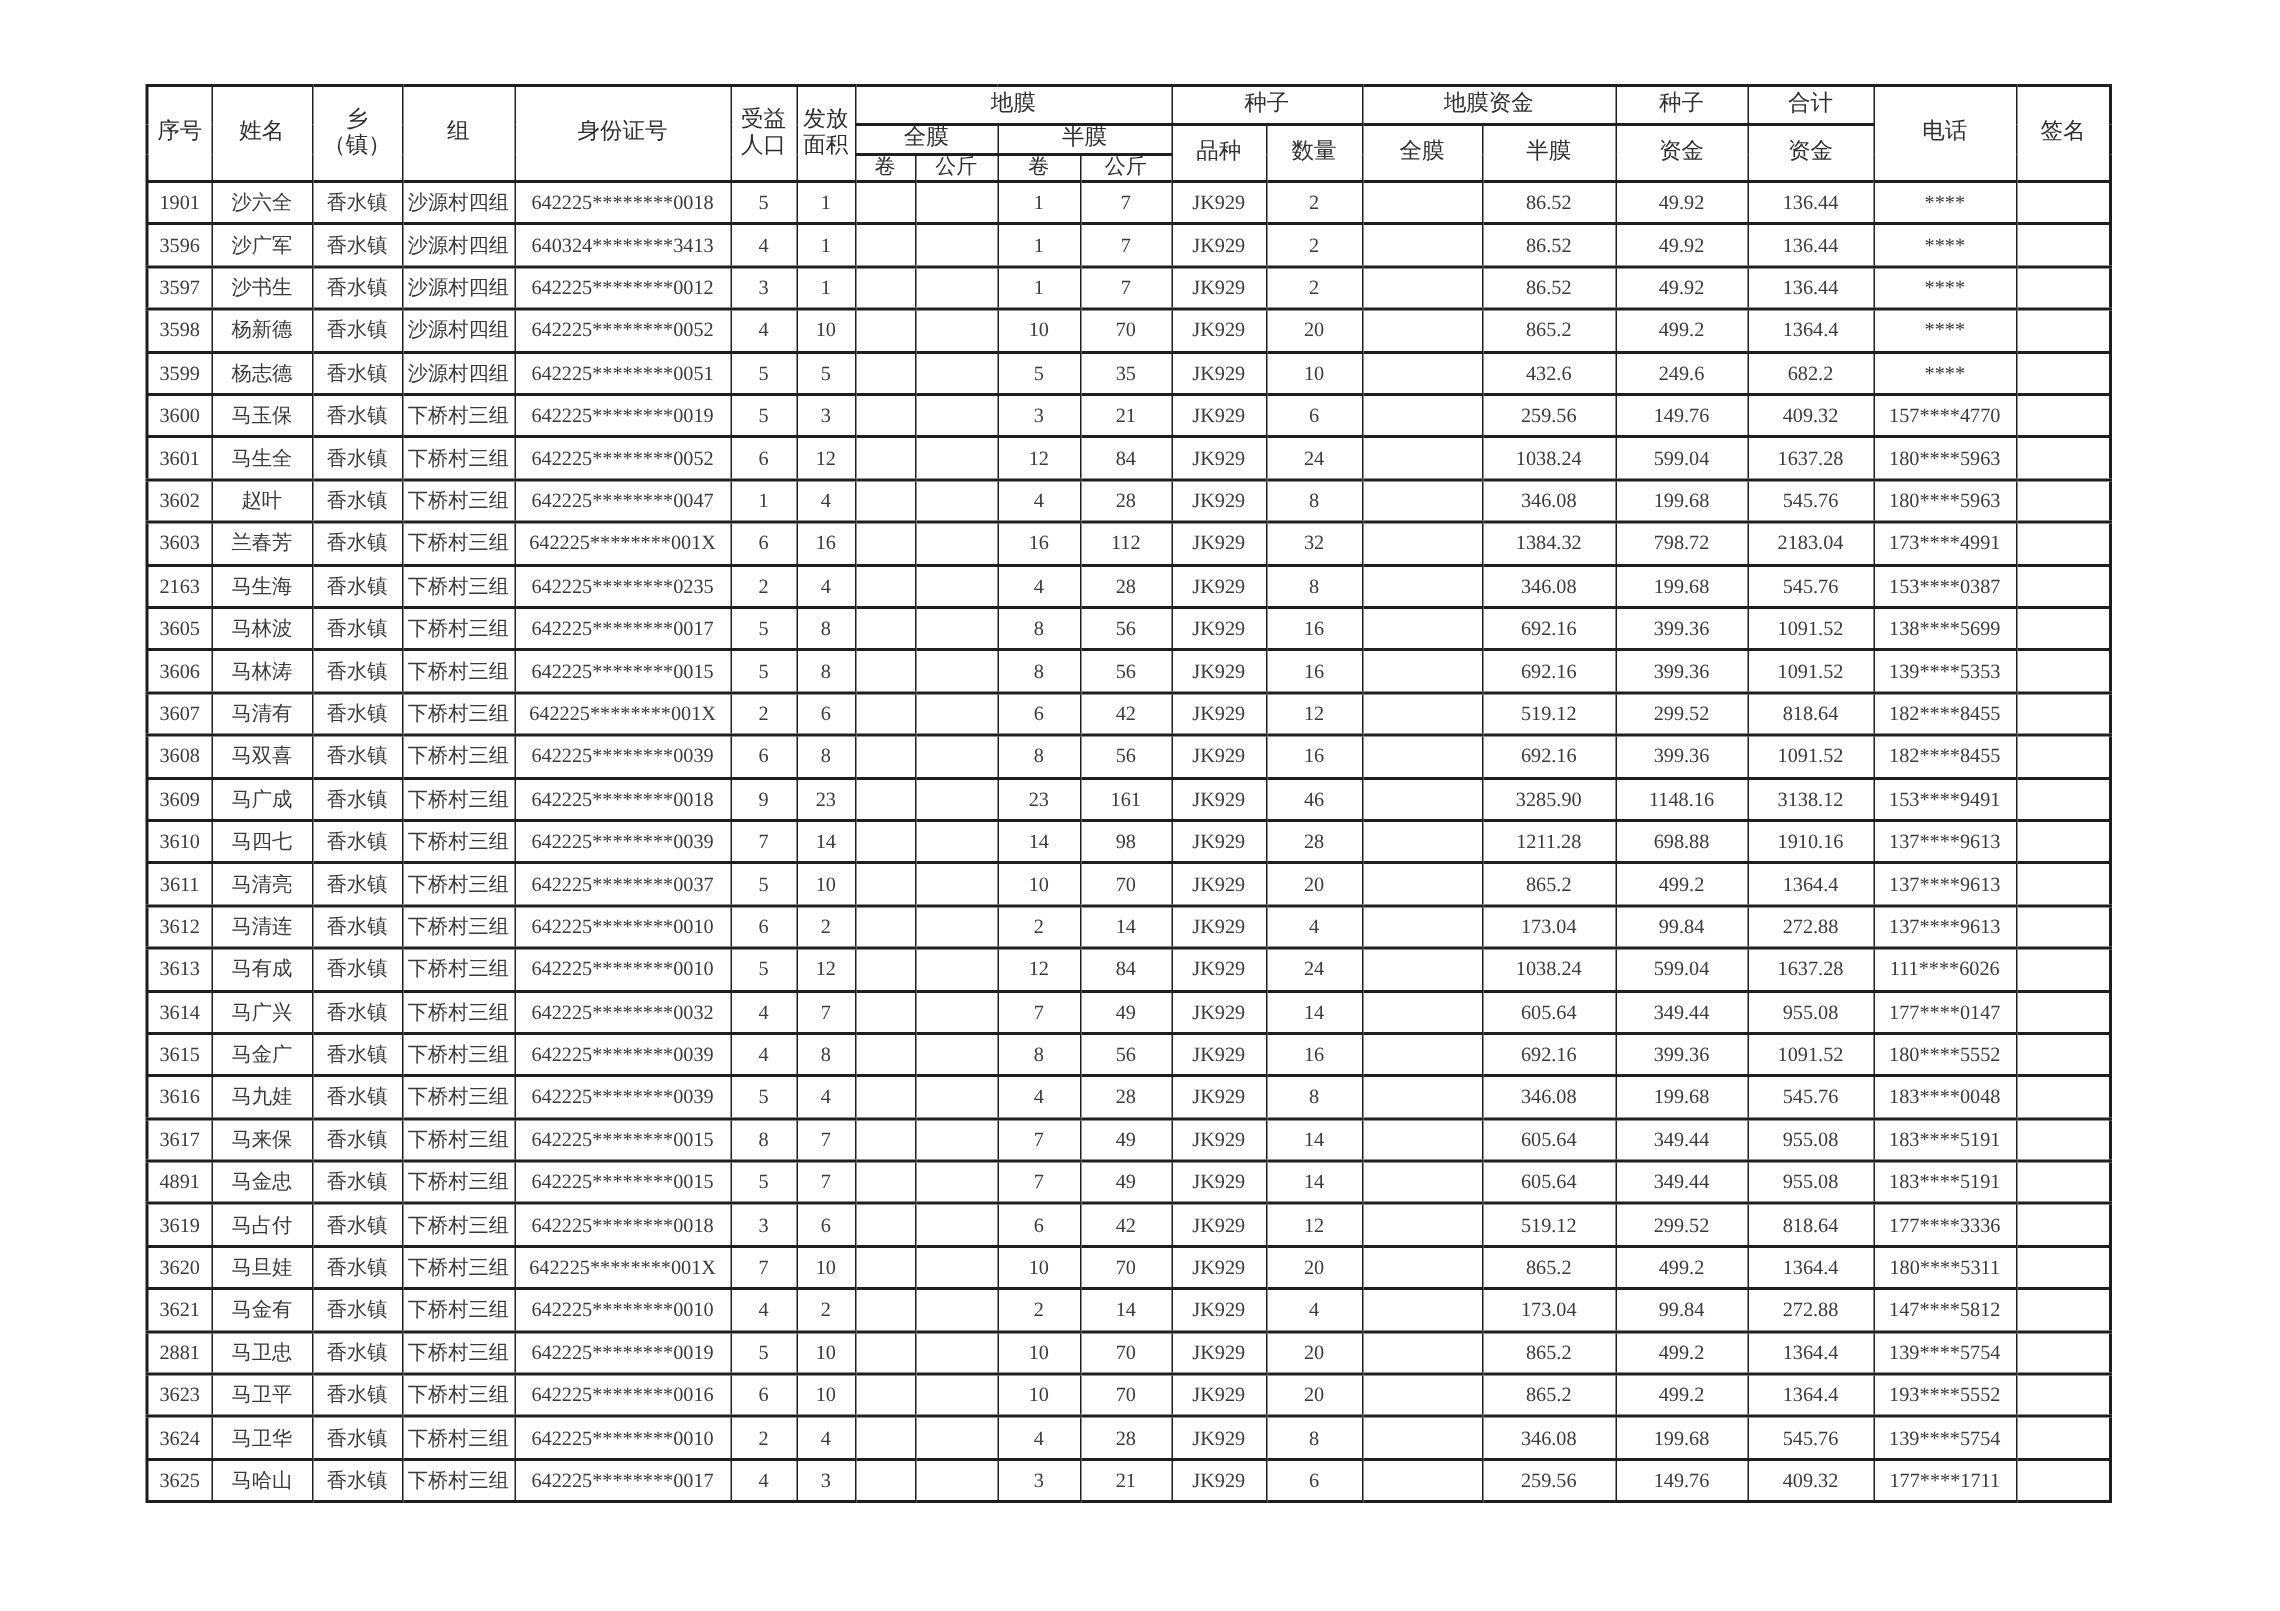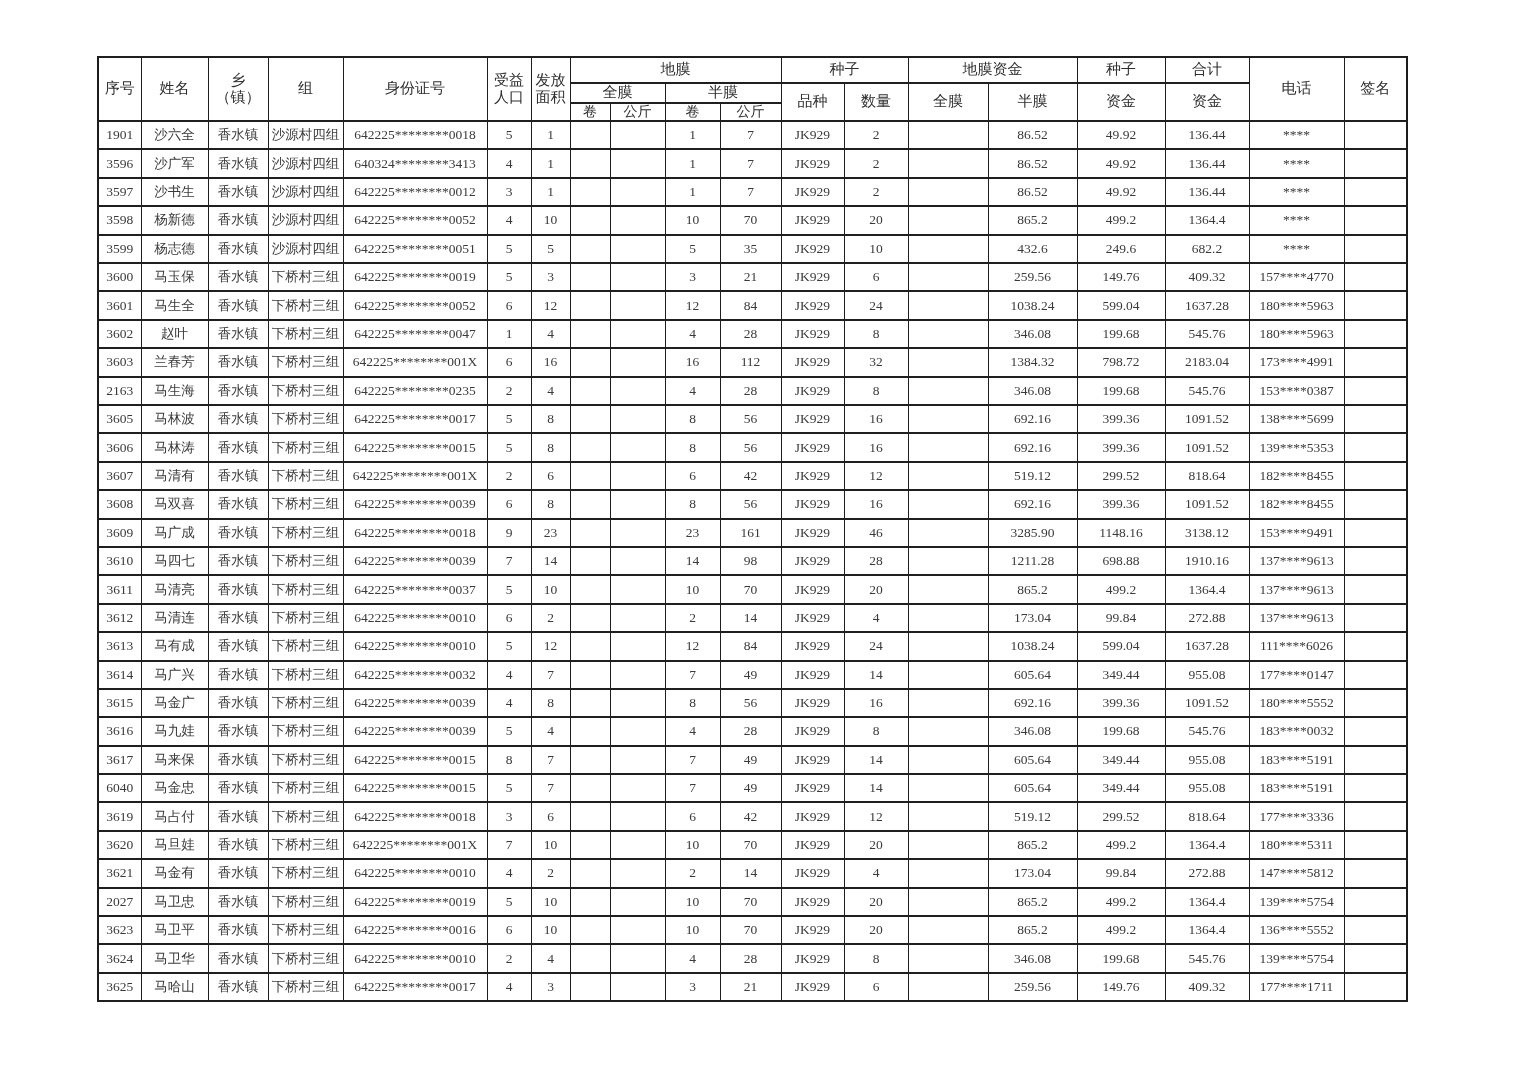--- a/index.html
+++ b/index.html
@@ -562,21 +562,21 @@
         <td></td>
         <td></td>
         <td>4</td>
         <td>28</td>
         <td>JK929</td>
         <td>8</td>
         <td></td>
         <td>346.08</td>
         <td>199.68</td>
         <td>545.76</td>
-        <td>183****0032</td>
+        <td>183****0048</td>
         <td></td>
       </tr>
       <tr>
         <td>3617</td>
         <td>马来保</td>
         <td>香水镇</td>
         <td>下桥村三组</td>
         <td>642225********0015</td>
         <td>8</td>
         <td>7</td>
@@ -587,21 +587,21 @@
         <td>JK929</td>
         <td>14</td>
         <td></td>
         <td>605.64</td>
         <td>349.44</td>
         <td>955.08</td>
         <td>183****5191</td>
         <td></td>
       </tr>
       <tr>
-        <td>6040</td>
+        <td>4891</td>
         <td>马金忠</td>
         <td>香水镇</td>
         <td>下桥村三组</td>
         <td>642225********0015</td>
         <td>5</td>
         <td>7</td>
         <td></td>
         <td></td>
         <td>7</td>
         <td>49</td>
@@ -671,21 +671,21 @@
         <td>JK929</td>
         <td>4</td>
         <td></td>
         <td>173.04</td>
         <td>99.84</td>
         <td>272.88</td>
         <td>147****5812</td>
         <td></td>
       </tr>
       <tr>
-        <td>2027</td>
+        <td>2881</td>
         <td>马卫忠</td>
         <td>香水镇</td>
         <td>下桥村三组</td>
         <td>642225********0019</td>
         <td>5</td>
         <td>10</td>
         <td></td>
         <td></td>
         <td>10</td>
         <td>70</td>
@@ -709,21 +709,21 @@
         <td></td>
         <td></td>
         <td>10</td>
         <td>70</td>
         <td>JK929</td>
         <td>20</td>
         <td></td>
         <td>865.2</td>
         <td>499.2</td>
         <td>1364.4</td>
-        <td>136****5552</td>
+        <td>193****5552</td>
         <td></td>
       </tr>
       <tr>
         <td>3624</td>
         <td>马卫华</td>
         <td>香水镇</td>
         <td>下桥村三组</td>
         <td>642225********0010</td>
         <td>2</td>
         <td>4</td>

